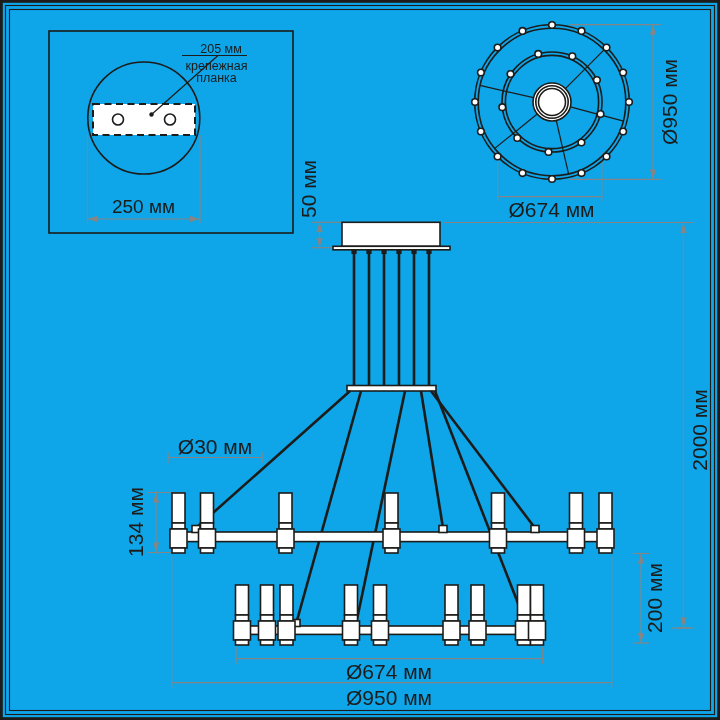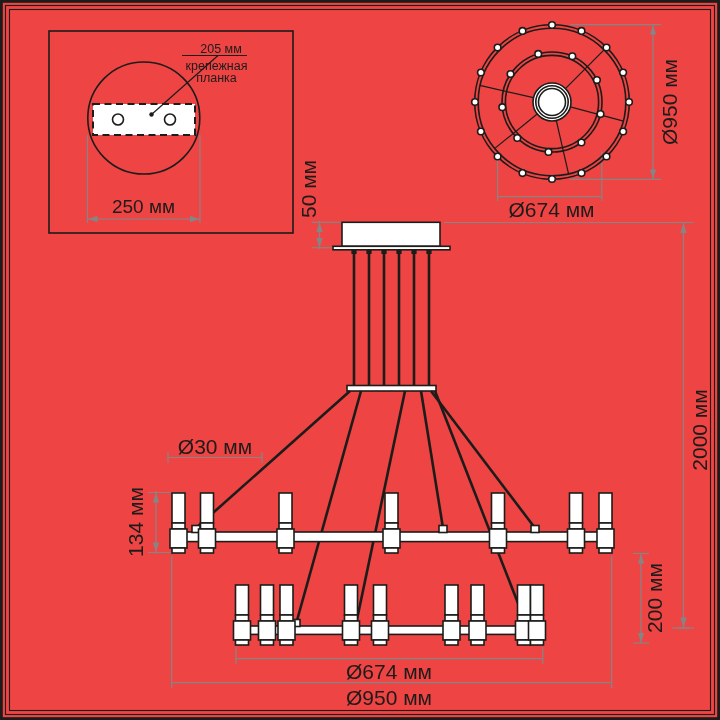--- a/index.html
+++ b/index.html
@@ -16,21 +16,21 @@
   
   text{font-family:"Liberation Sans","DejaVu Sans",sans-serif;fill:var(--ink);
        text-anchor:middle;dominant-baseline:central;}
   .lbl   {font-size:21px;}
   .lbl-md{font-size:19px;}
   .lbl-sm{font-size:12.5px;}
 </style>
 </head>
 <body>
 
-<div class="stage" style="background: #ef4444;">
+<div class="stage" style="background: #0ea5e9;">
 <svg viewBox="0 0 720 720" width="720" height="720">
 
   <defs>
     <g id="lamp">
       <rect class="sw" x="-6.5" y="0" width="13" height="30"></rect>
       <rect class="sw" x="-6.5" y="30" width="13" height="6"></rect>
       <rect class="sw" x="-8.5" y="36" width="17" height="19"></rect>
       <rect class="sw" x="-6.5" y="55" width="13" height="5"></rect>
     </g>
     <g id="bulb">

